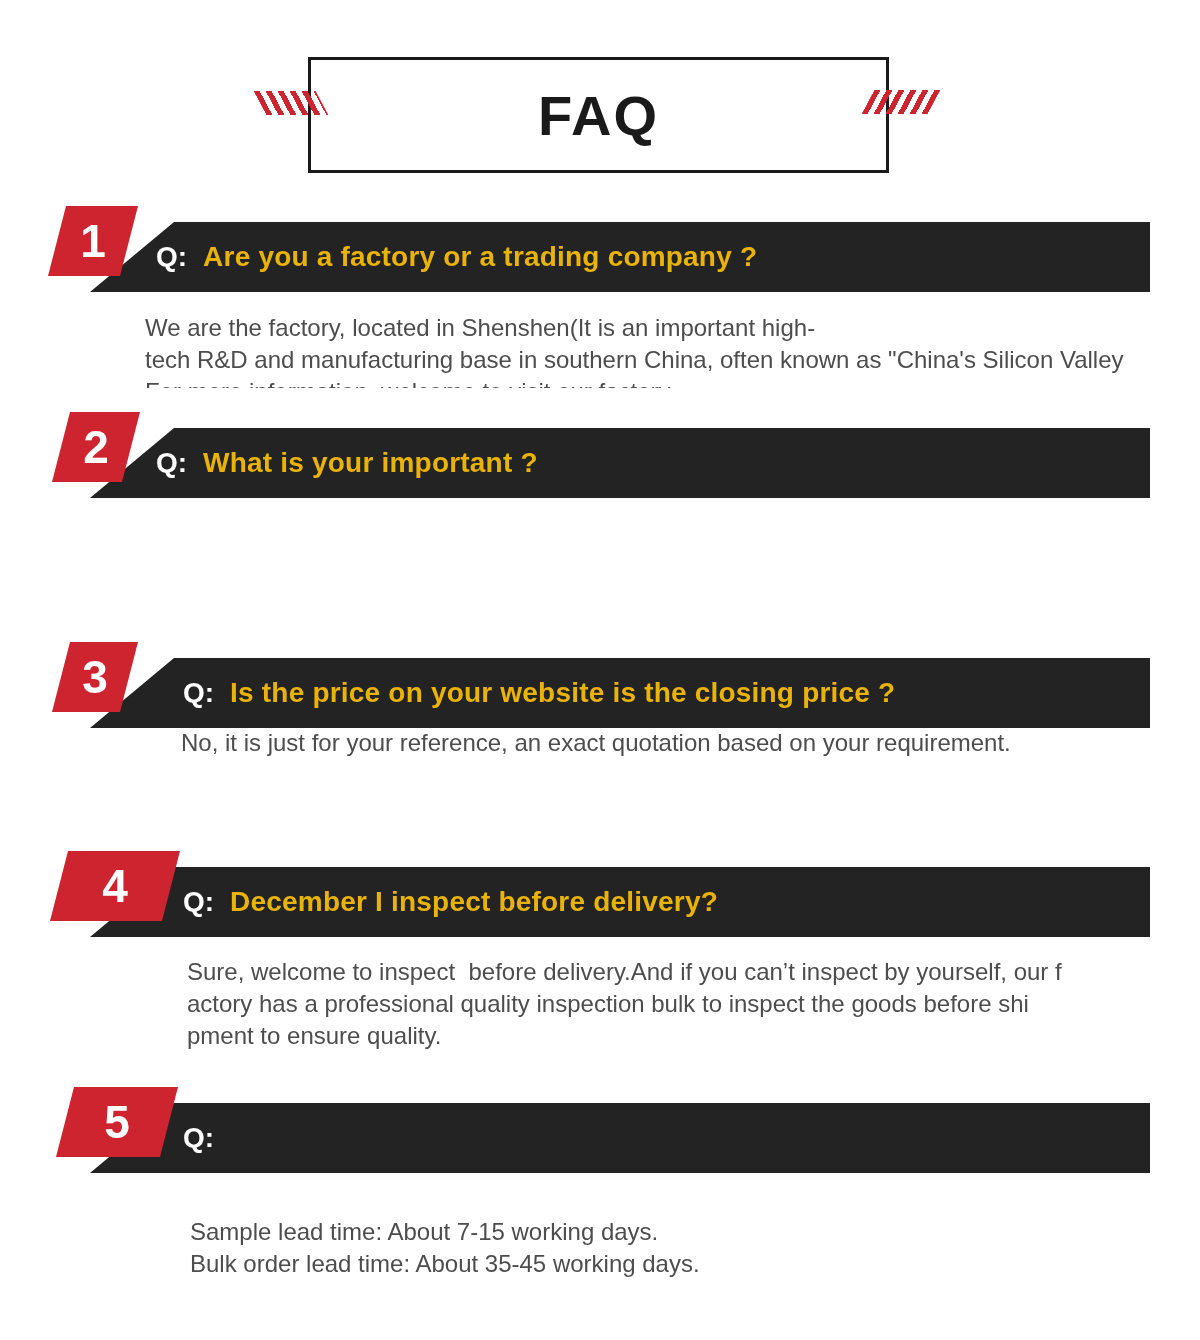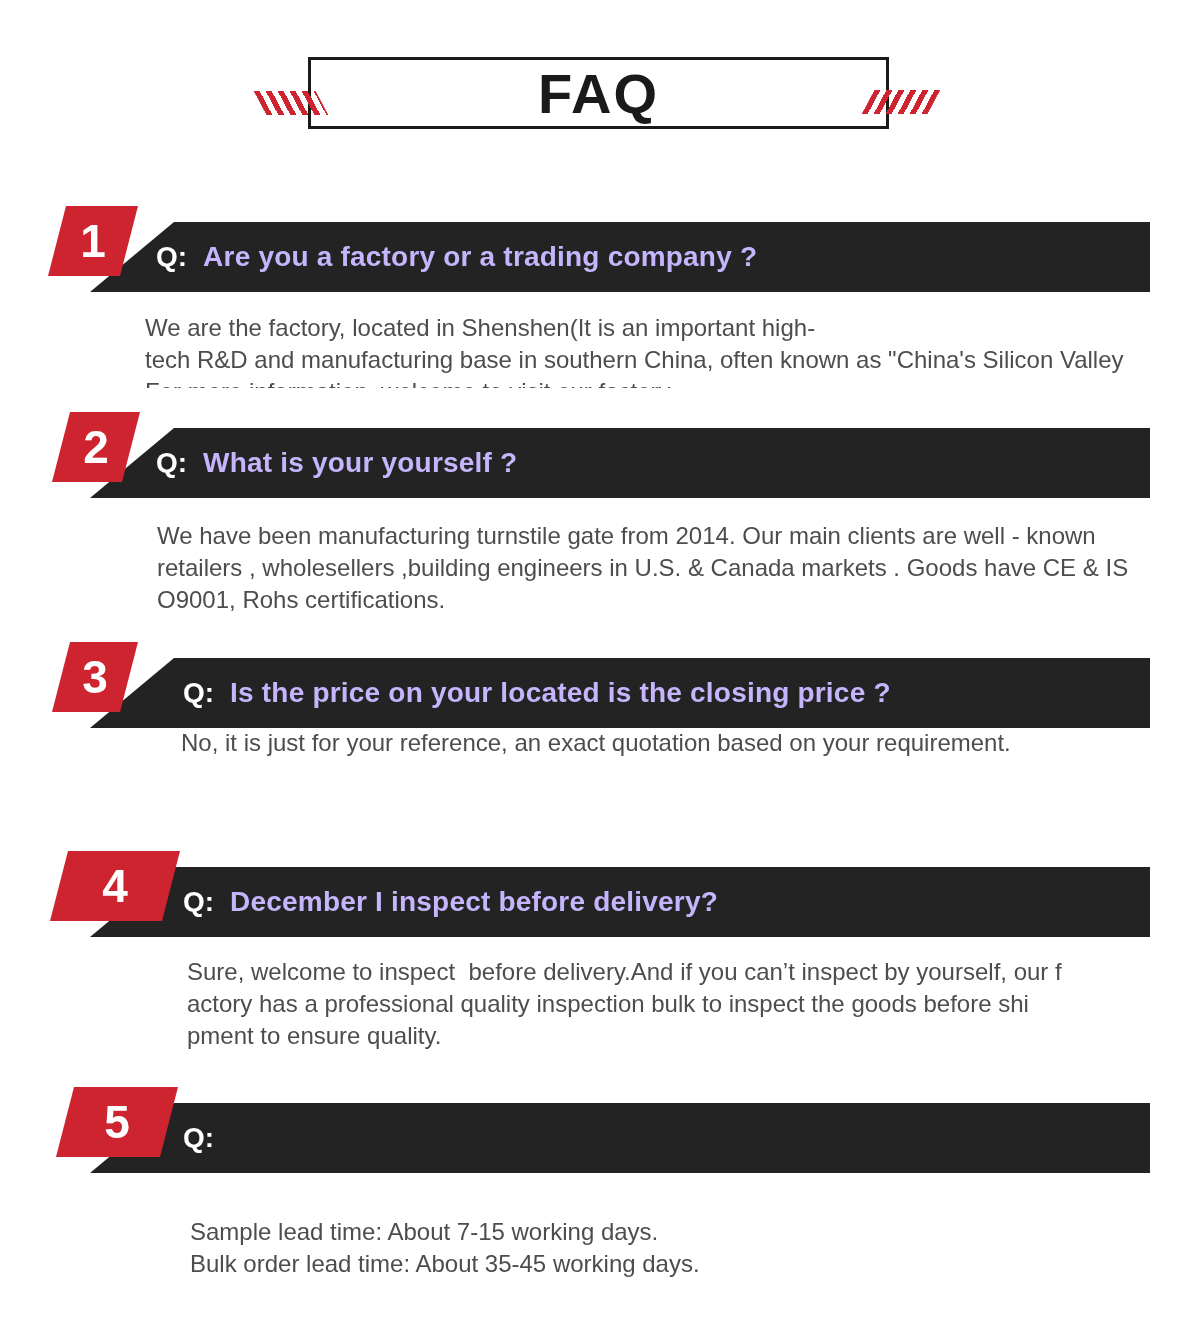--- a/index.html
+++ b/index.html
@@ -3,21 +3,21 @@
 <meta charset="utf-8">
 <style>
   html,body{margin:0;padding:0;background:#ffffff;}
   .page{
     position:relative;width:1200px;height:1340px;background:#ffffff;
     font-family:"Liberation Sans", sans-serif;overflow:hidden;
   }
 
   
   .faq-box{
-    position:absolute;left:308px;top:57px;width:581px;height:72px;
+    position:absolute;left:308px;top:57px;width:581px;height:116px;
     border:3px solid #1a1a1a;box-sizing:border-box;
     display:flex;align-items:center;justify-content:center;text-align:center;
   }
   .faq-title{
     font-size:56px;font-weight:bold;color:#1a1a1a;letter-spacing:2px;
   }
   .hatch{
     position:absolute;height:24px;
     background:repeating-linear-gradient(90deg,#ce2430 0 6px,transparent 6px 12px);
   }
@@ -37,21 +37,21 @@
     background:#232323;
     clip-path:polygon(84px 0, 100% 0, 100% 100%, 0 100%);
     display:flex;align-items:center;box-sizing:border-box;
   }
   .i1 .bar,.i2 .bar{padding-left:66px;}
   .i3 .bar,.i4 .bar,.i5 .bar{padding-left:93px;}
   .q-prefix{
     color:#ffffff;font-size:28px;font-weight:bold;margin-right:16px;white-space:pre;
   }
   .q-text{
-    color:#c4b5fd;font-size:28px;font-weight:bold;white-space:pre;letter-spacing:0.2px;
+    color:#eab308;font-size:28px;font-weight:bold;white-space:pre;letter-spacing:0.2px;
   }
 
   .badge{
     position:absolute;top:0;height:70px;background:#ce2430;
     clip-path:polygon(18px 0, 100% 0, calc(100% - 18px) 100%, 0 100%);
     display:flex;align-items:center;justify-content:center;
   }
   .i1 .badge{left:48px;width:90px;}
   .i2 .badge{left:52px;width:88px;}
   .i3 .badge{left:52px;width:86px;}
@@ -91,36 +91,31 @@
     <div class="answer">
       <div class="answer-line">We are the factory, located in Shenshen(It is an important high-</div>
       <div class="answer-line">tech R&amp;D and manufacturing base in southern China, often known as "China's Silicon Valley</div>
       <div class="answer-line">For more information, welcome to visit our factory.</div>
     </div>
   </div>
 
   <div class="faq-item i2">
     <div class="bar">
       <span class="q-prefix">Q:</span>
-      <span class="q-text">What is your yourself ?</span>
+      <span class="q-text">What is your important ?</span>
     </div>
     <div class="badge">
       <span class="badge-num">2</span>
-    </div>
-    <div class="answer">
-      <div class="answer-line">We have been manufacturing turnstile gate from 2014. Our main clients are well - known</div>
-      <div class="answer-line">retailers , wholesellers ,building engineers in U.S. &amp; Canada markets . Goods have CE &amp; IS</div>
-      <div class="answer-line">O9001, Rohs certifications.</div>
     </div>
   </div>
 
   <div class="faq-item i3">
     <div class="bar">
       <span class="q-prefix">Q:</span>
-      <span class="q-text">Is the price on your located is the closing price ?</span>
+      <span class="q-text">Is the price on your website is the closing price ?</span>
     </div>
     <div class="badge">
       <span class="badge-num">3</span>
     </div>
     <div class="answer">
       <div class="answer-line">No, it is just for your reference, an exact quotation based on your requirement.</div>
     </div>
   </div>
 
   <div class="faq-item i4">

